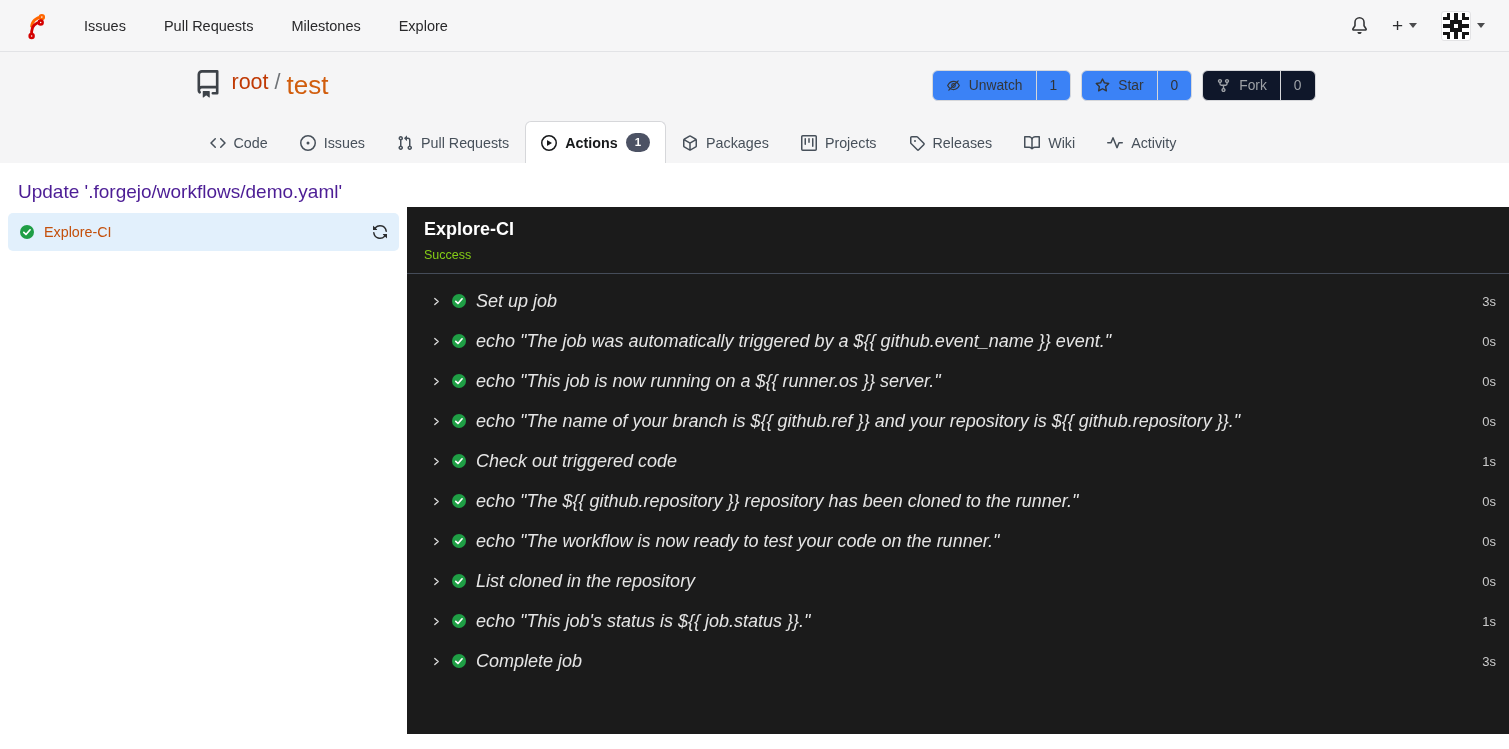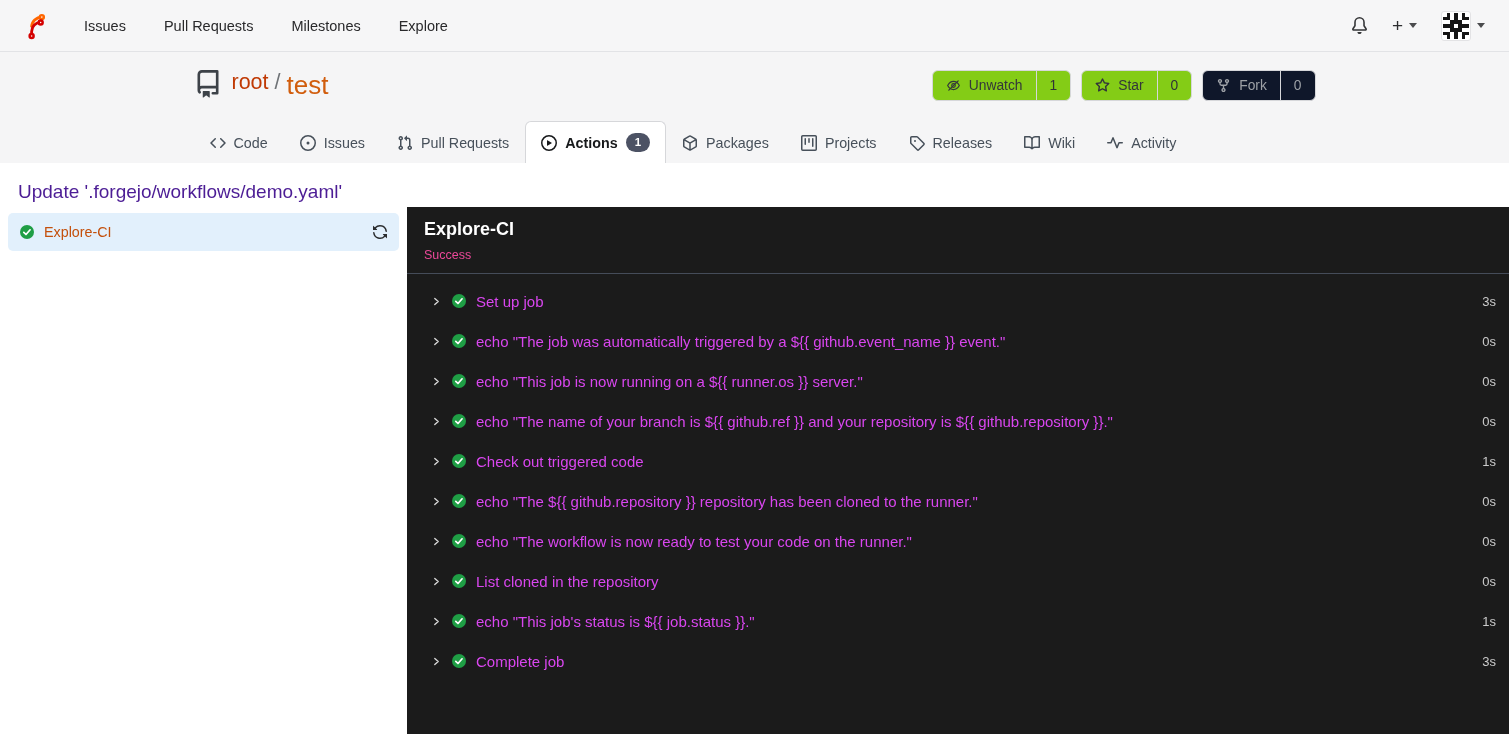--- a/index.html
+++ b/index.html
@@ -32,21 +32,21 @@
   .repo-header { background:#f5f5f6; padding-top:18px; }
   .container { width:1122px; margin:0 auto; }
   .repo-title-row { display:flex; align-items:flex-start; height:42px; }
   .repo-icon { color:#3d4248; margin-right:10px; display:flex; }
   .repo-owner { font-size:21.5px; color:#c03a05; text-decoration:none; }
   .repo-sep { font-size:21.5px; color:#6f7377; margin:0 6px; }
   .repo-name { font-size:26px; color:#d15d0d; text-decoration:none; }
   .repo-actions { margin-left:auto; display:flex; gap:10px; }
   .action-group {
     display:flex; border:1px solid #d6d7da; border-radius:6px; overflow:hidden;
-    background:#84cc16; font-size:13.8px; color:#33363a; cursor:pointer;
+    background:#3b82f6; font-size:13.8px; color:#33363a; cursor:pointer;
   }
   .action-main { display:flex; gap:8px; align-items:center; padding:7px 13px; }
   .action-count { padding:7px 13px; border-left:1px solid #d6d7da; font-weight:500; color:#2f3237; }
   .action-group.disabled { background:#0f172a; color:#9da1a6; cursor:default; }
   .action-group.disabled .action-count { color:#9da1a6; }
   .action-main svg { color:inherit; }
 
   
   .repo-tabs { display:flex; align-items:flex-end; margin-top:9px; font-size:14.3px; }
   .tab {
@@ -68,26 +68,26 @@
   .job-item {
     display:flex; align-items:center; gap:9px; background:#e2f0fc;
     border-radius:5px; padding:0 11px; height:38px; cursor:pointer;
   }
   .job-name { color:#c4500c; font-size:14.3px; }
   .job-sync { margin-left:auto; color:#2b2d2f; display:flex; cursor:pointer; }
 
   .log-panel { flex:1; background:#1b1b1b; color:#e8e8e8; display:flex; flex-direction:column; }
   .log-header { padding:12px 17px 11px; border-bottom:1px solid #454c59; }
   .log-title { font-size:18px; font-weight:600; color:#ffffff; margin-bottom:8px; }
-  .log-status { font-size:12.5px; color:#ec4899; }
+  .log-status { font-size:12.5px; color:#84cc16; }
   .steps { padding:7px 0; }
   .step-row { display:flex; align-items:center; height:40px; padding:0 13px 0 24px; gap:9px; cursor:pointer; }
   .step-chevron { color:#d6d6d6; display:flex; flex:none; }
   .step-check { display:flex; flex:none; }
-  .step-name { color:#d946ef; font-size:15px; white-space:nowrap; }
+  .step-name { color:#e5e5e5; font-size:18px; white-space:nowrap;font-style:italic; }
   .step-duration { margin-left:auto; color:#cbcbcb; font-size:13px; }
 </style>
 </head>
 <body>
 
 <header class="navbar">
   <span class="logo">
       <svg width="31" height="31" viewBox="0 0 24 24">
         <path d="M9 13.4 A7.9 7.9 0 0 1 16.9 5.5" fill="none" stroke="#ff6600" stroke-width="2.2"></path>
         <path d="M9 20.2 V16.6 A7 7 0 0 1 16 9.6" fill="none" stroke="#d40000" stroke-width="2.2"></path>

